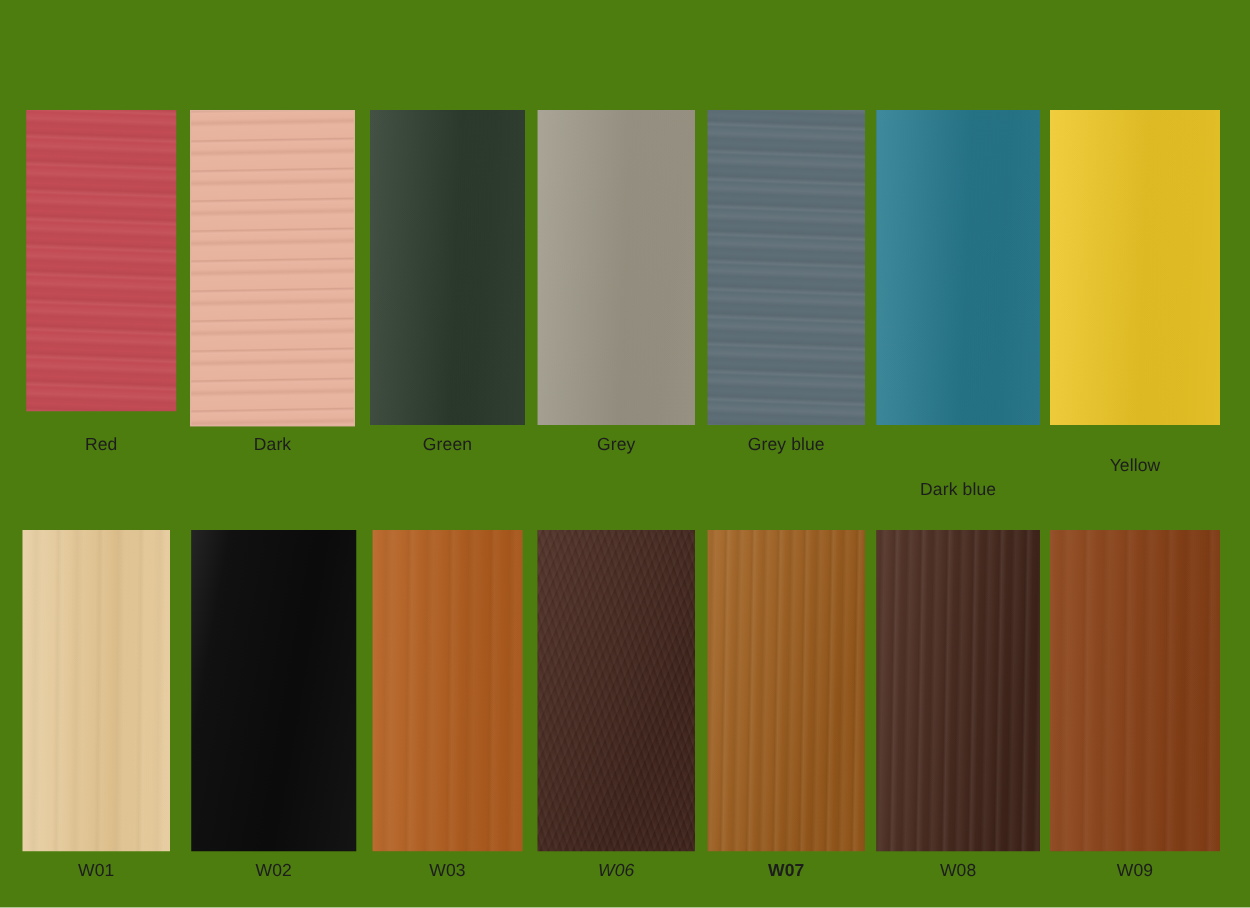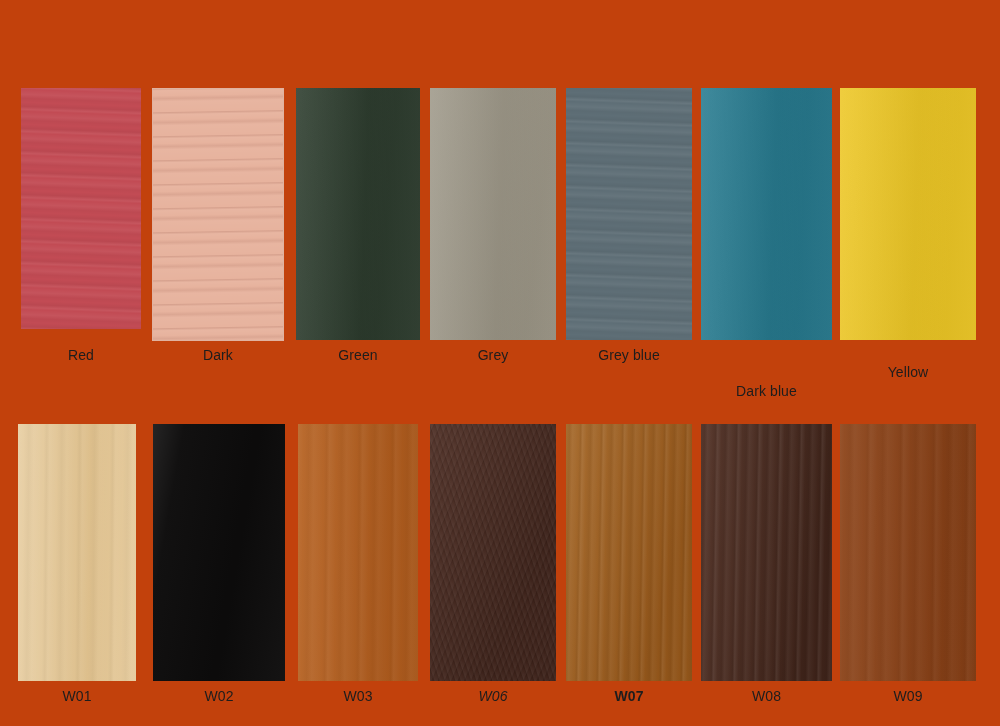--- a/index.html
+++ b/index.html
@@ -12,21 +12,21 @@
     height: 726px;
     position: relative;
     overflow: hidden;
     font-family: "Liberation Sans", sans-serif;
     -webkit-font-smoothing: antialiased;
   }
 
   .board {
     position: absolute;
     inset: 0;
-    background: #c2410c;
+    background: #4d7c0f;
   }
 
   
   .row {
     position: absolute;
     left: 0;
     width: 1000px;
   }
   .row-colors { top: 88px; height: 275px; }
   .row-woods  { top: 424px; height: 280px; }

